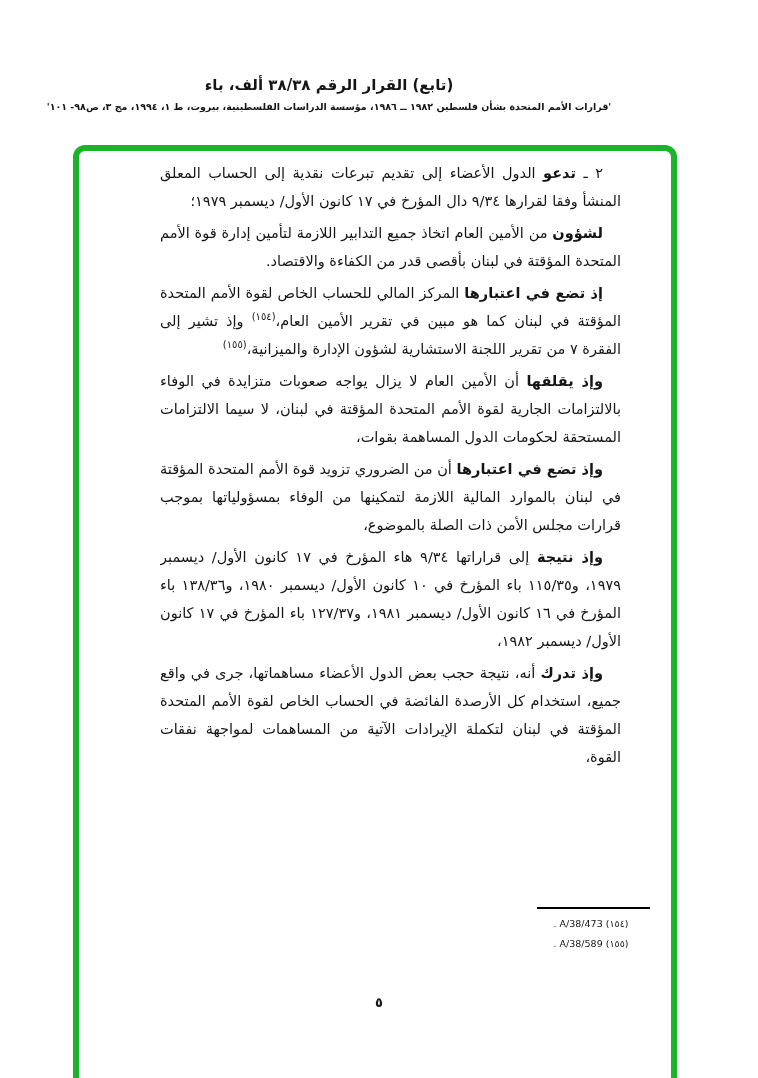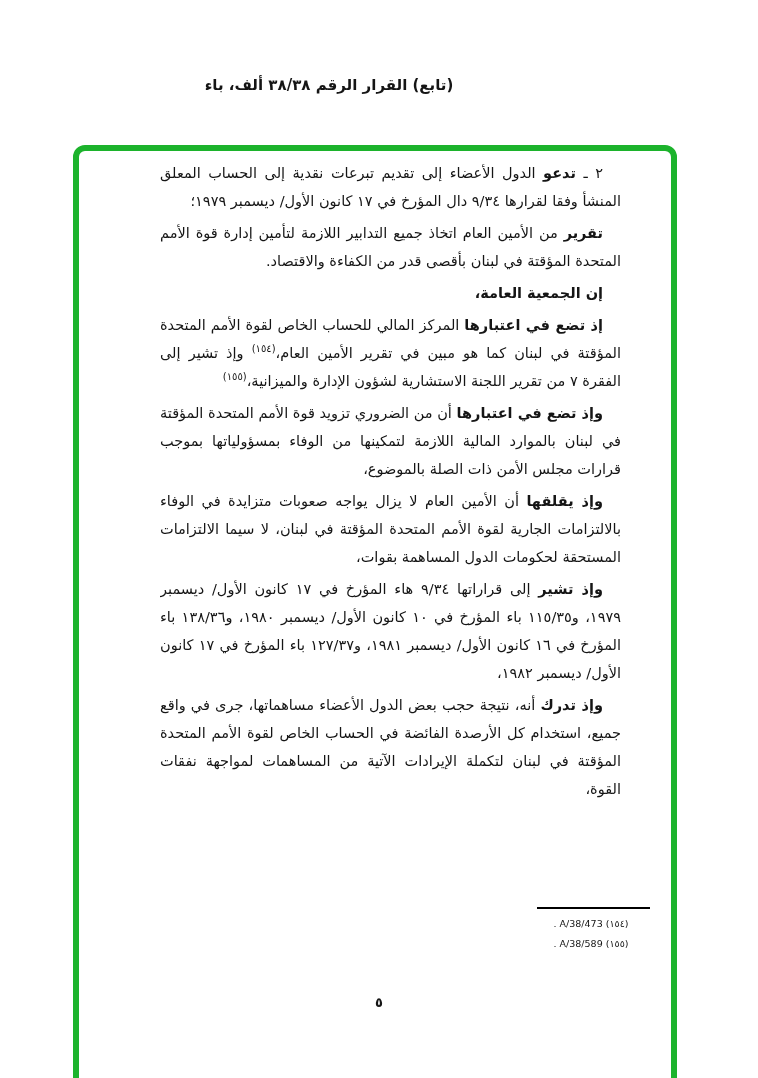--- a/index.html
+++ b/index.html
@@ -31,31 +31,31 @@
   .footnote-item{font-size:9.5px;line-height:20px;white-space:nowrap;}
   
   .page-number{position:absolute;top:995px;left:0;width:758px;text-align:center;
     font-size:13px;font-weight:700;}
 </style>
 </head>
 <body>
 
 <div class="page-header">
   <div class="doc-title">(تابع) القرار الرقم ٣٨/٣٨ ألف، باء</div>
+  <div class="doc-citation">'قرارات الأمم المتحدة بشأن فلسطين ١٩٨٢ ــ ١٩٨٦، مؤسسة الدراسات الفلسطينية، بيروت، ط ١، ١٩٩٤، مج ٣، ص٩٨- ١٠١'</div>
 </div>
 
 <div class="document-box">
   <div class="document-body">
       <div class="para"><span class="">٢ ـ </span><span class="b">تدعو</span><span class=""> الدول الأعضاء إلى تقديم تبرعات نقدية إلى الحساب المعلق المنشأ وفقا لقرارها ٩/٣٤ دال المؤرخ في ١٧ كانون الأول/ ديسمبر ١٩٧٩؛</span></div>
-      <div class="para"><span class="b">تقرير</span><span class=""> من الأمين العام اتخاذ جميع التدابير اللازمة لتأمين إدارة قوة الأمم المتحدة المؤقتة في لبنان بأقصى قدر من الكفاءة والاقتصاد.</span></div>
-      <div class="para"><span class="b">إن الجمعية العامة،</span></div>
+      <div class="para"><span class="b">لشؤون</span><span class=""> من الأمين العام اتخاذ جميع التدابير اللازمة لتأمين إدارة قوة الأمم المتحدة المؤقتة في لبنان بأقصى قدر من الكفاءة والاقتصاد.</span></div>
       <div class="para"><span class="b">إذ تضع في اعتبارها</span><span class=""> المركز المالي للحساب الخاص لقوة الأمم المتحدة المؤقتة في لبنان كما هو مبين في تقرير الأمين العام،</span><sup class="sup">(١٥٤)</sup><span class=""> وإذ تشير إلى الفقرة ٧ من تقرير اللجنة الاستشارية لشؤون الإدارة والميزانية،</span><sup class="sup">(١٥٥)</sup></div>
+      <div class="para"><span class="b">وإذ يقلقها</span><span class=""> أن الأمين العام لا يزال يواجه صعوبات متزايدة في الوفاء بالالتزامات الجارية لقوة الأمم المتحدة المؤقتة في لبنان، لا سيما الالتزامات المستحقة لحكومات الدول المساهمة بقوات،</span></div>
       <div class="para"><span class="b">وإذ تضع في اعتبارها</span><span class=""> أن من الضروري تزويد قوة الأمم المتحدة المؤقتة في لبنان بالموارد المالية اللازمة لتمكينها من الوفاء بمسؤولياتها بموجب قرارات مجلس الأمن ذات الصلة بالموضوع،</span></div>
-      <div class="para"><span class="b">وإذ يقلقها</span><span class=""> أن الأمين العام لا يزال يواجه صعوبات متزايدة في الوفاء بالالتزامات الجارية لقوة الأمم المتحدة المؤقتة في لبنان، لا سيما الالتزامات المستحقة لحكومات الدول المساهمة بقوات،</span></div>
-      <div class="para"><span class="b">وإذ تشير</span><span class=""> إلى قراراتها ٩/٣٤ هاء المؤرخ في ١٧ كانون الأول/ ديسمبر ١٩٧٩، و١١٥/٣٥ باء المؤرخ في ١٠ كانون الأول/ ديسمبر ١٩٨٠، و١٣٨/٣٦ باء المؤرخ في ١٦ كانون الأول/ ديسمبر ١٩٨١، و١٢٧/٣٧ باء المؤرخ في ١٧ كانون الأول/ ديسمبر ١٩٨٢،</span></div>
+      <div class="para"><span class="b">وإذ نتيجة</span><span class=""> إلى قراراتها ٩/٣٤ هاء المؤرخ في ١٧ كانون الأول/ ديسمبر ١٩٧٩، و١١٥/٣٥ باء المؤرخ في ١٠ كانون الأول/ ديسمبر ١٩٨٠، و١٣٨/٣٦ باء المؤرخ في ١٦ كانون الأول/ ديسمبر ١٩٨١، و١٢٧/٣٧ باء المؤرخ في ١٧ كانون الأول/ ديسمبر ١٩٨٢،</span></div>
       <div class="para"><span class="b">وإذ تدرك</span><span class=""> أنه، نتيجة حجب بعض الدول الأعضاء مساهماتها، جرى في واقع جميع، استخدام كل الأرصدة الفائضة في الحساب الخاص لقوة الأمم المتحدة المؤقتة في لبنان لتكملة الإيرادات الآتية من المساهمات لمواجهة نفقات القوة،</span></div>
     </div>
   <div class="footnotes">
     <div class="footnote-rule"></div>
 
   <div class="footnote-item">(١٥٤) A/38/473 .</div>
       <div class="footnote-item">(١٥٥) A/38/589 .</div>
     </div>
 </div>
 

